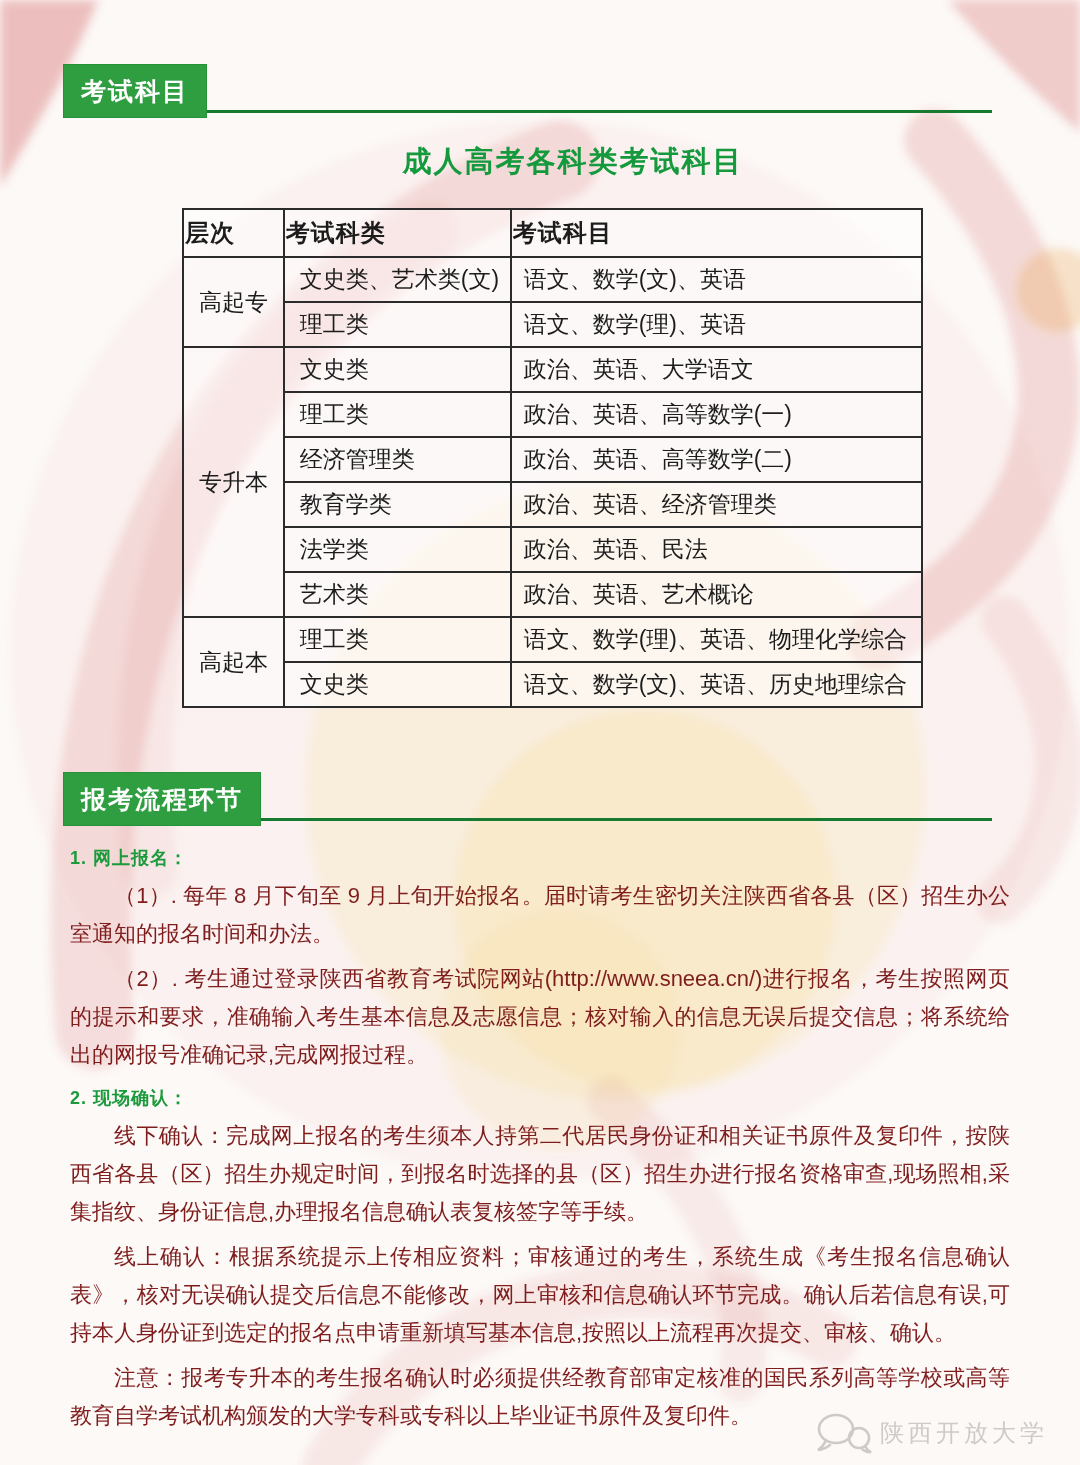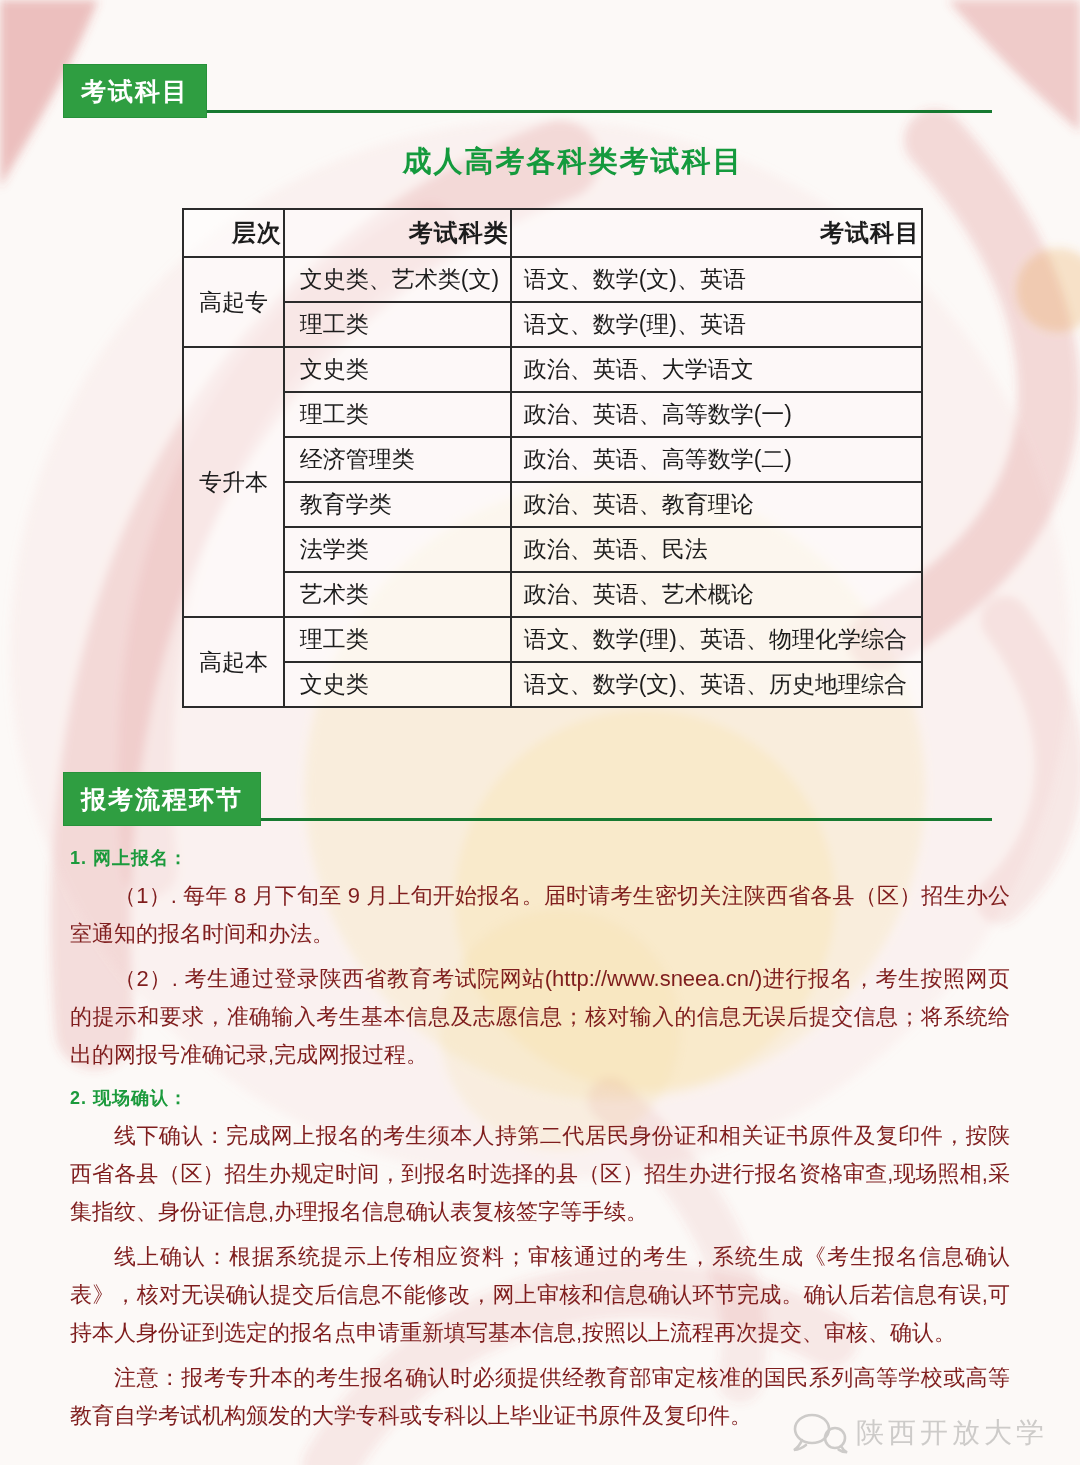--- a/index.html
+++ b/index.html
@@ -37,21 +37,21 @@
 
   
   .table-wrap{margin:26px 0 0 182px;}
   table.subjects{border-collapse:collapse;table-layout:fixed;width:741px;}
   table.subjects th,table.subjects td{
     border:2px solid #2b2b2b;
     background:rgba(255,255,255,0.50);
     font-size:23px;
     overflow:hidden;white-space:nowrap;
   }
-  table.subjects th{height:44px;font-weight:bold;text-align:right;font-size:24px;letter-spacing:1px;}
+  table.subjects th{height:44px;font-weight:bold;text-align:left;font-size:24px;letter-spacing:1px;}
   td.col-level{width:96px;text-align:center;font-size:24px;font-family:Liberation Mono, monospace;}
   td.col-cat{width:221px;padding-left:15px;height:41px;}
   td.col-subj{width:404px;padding-left:12px;height:41px;}
   th.h-level{width:96px;}th.h-cat{width:221px;}th.h-subj{width:404px;}
 
   
   .flow{margin:0 70px 0 70px;}
   .step-heading{
     color:#1b9a3c;font-size:18px;font-weight:bold;letter-spacing:1px;
   }
@@ -62,21 +62,21 @@
     font-size:22px;line-height:38px;
     text-indent:2em;
     text-align:justify;
     color:#7f1d1d;
   }
 
   
   .brand{
     position:absolute;right:32px;bottom:9px;z-index:2;
     display:flex;align-items:center;gap:4px;
-    color:#c9c7c5;font-size:28px;letter-spacing:4px;
+    color:#c9c7c5;font-size:24px;letter-spacing:4px;
     opacity:0.9;
   }
 </style>
 </head>
 <body>
 
 <div class="page">
 
   <svg class="watermark" width="1080" height="1465" viewBox="0 0 1080 1465" aria-hidden="true">
     <defs>
@@ -137,21 +137,21 @@
             <tr>
               <td class="col-cat">理工类</td>
               <td class="col-subj">政治、英语、高等数学(一)</td>
             </tr>
             <tr>
               <td class="col-cat">经济管理类</td>
               <td class="col-subj">政治、英语、高等数学(二)</td>
             </tr>
             <tr>
               <td class="col-cat">教育学类</td>
-              <td class="col-subj">政治、英语、教育理论</td>
+              <td class="col-subj">政治、英语、经济管理类</td>
             </tr>
             <tr>
               <td class="col-cat">法学类</td>
               <td class="col-subj">政治、英语、民法</td>
             </tr>
             <tr>
               <td class="col-cat">艺术类</td>
               <td class="col-subj">政治、英语、艺术概论</td>
             </tr>
             <tr>

